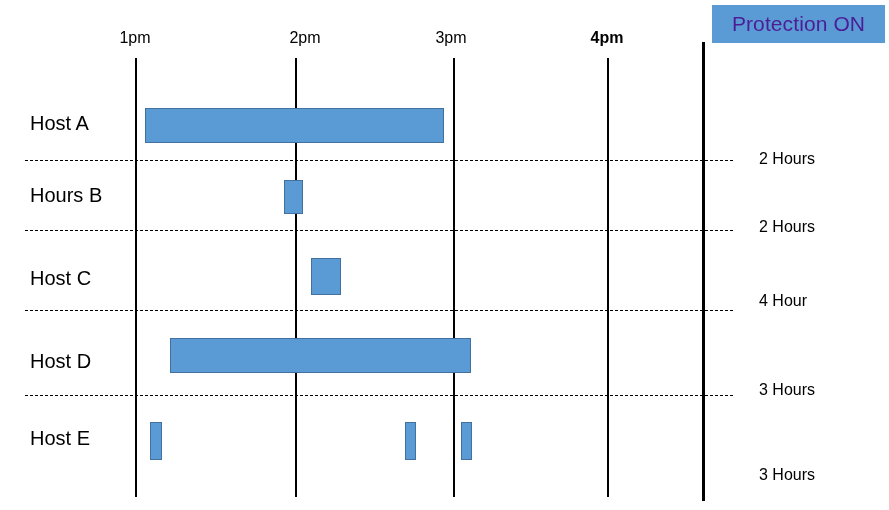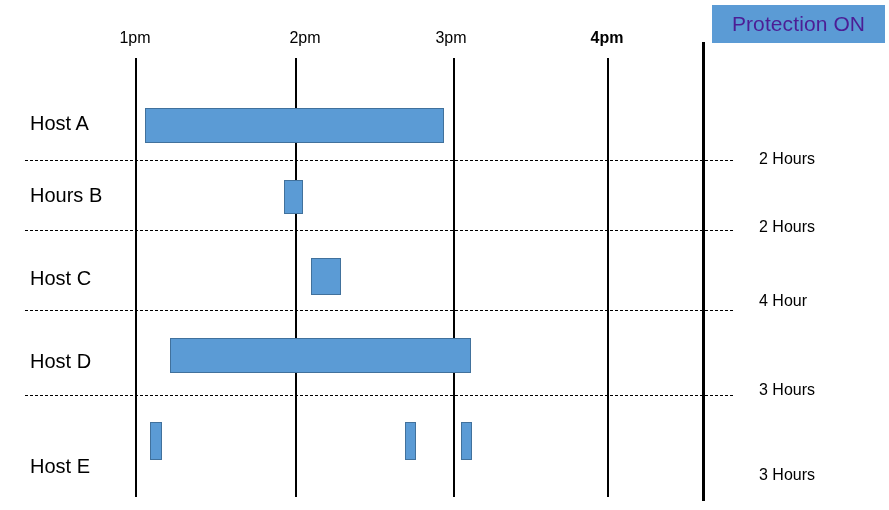--- a/index.html
+++ b/index.html
@@ -108,21 +108,21 @@
 
   <div class="row-sep" style="top:160px;"></div>
   <div class="row-sep" style="top:230px;"></div>
   <div class="row-sep" style="top:310px;"></div>
   <div class="row-sep" style="top:395px;"></div>
 
   <div class="host-label" style="top:123px;">Host A</div>
   <div class="host-label" style="top:195px;">Hours B</div>
   <div class="host-label" style="top:278px;">Host C</div>
   <div class="host-label" style="top:353px;margin-top:8px;">Host D</div>
-  <div class="host-label" style="top:438px;margin-top:28px;">Host E</div>
+  <div class="host-label" style="top:438px;">Host E</div>
 
   <div class="duration-label" style="top:127px;">2 Hours</div>
   <div class="duration-label" style="top:195px;">2 Hours</div>
   <div class="duration-label" style="top:269px;">4 Hour</div>
   <div class="duration-label" style="top:358px;">3 Hours</div>
   <div class="duration-label" style="top:443px;">3 Hours</div>
 
   <div id="bars-layer">
       <div class="bar" style="left: 145px; top: 108px; width: 299px; height: 35px; background: rgb(91, 155, 213); border-color: rgb(65, 113, 156);"></div>
       <div class="bar" style="left: 284px; top: 180px; width: 19px; height: 34px; background: rgb(91, 155, 213); border-color: rgb(65, 113, 156);"></div>

